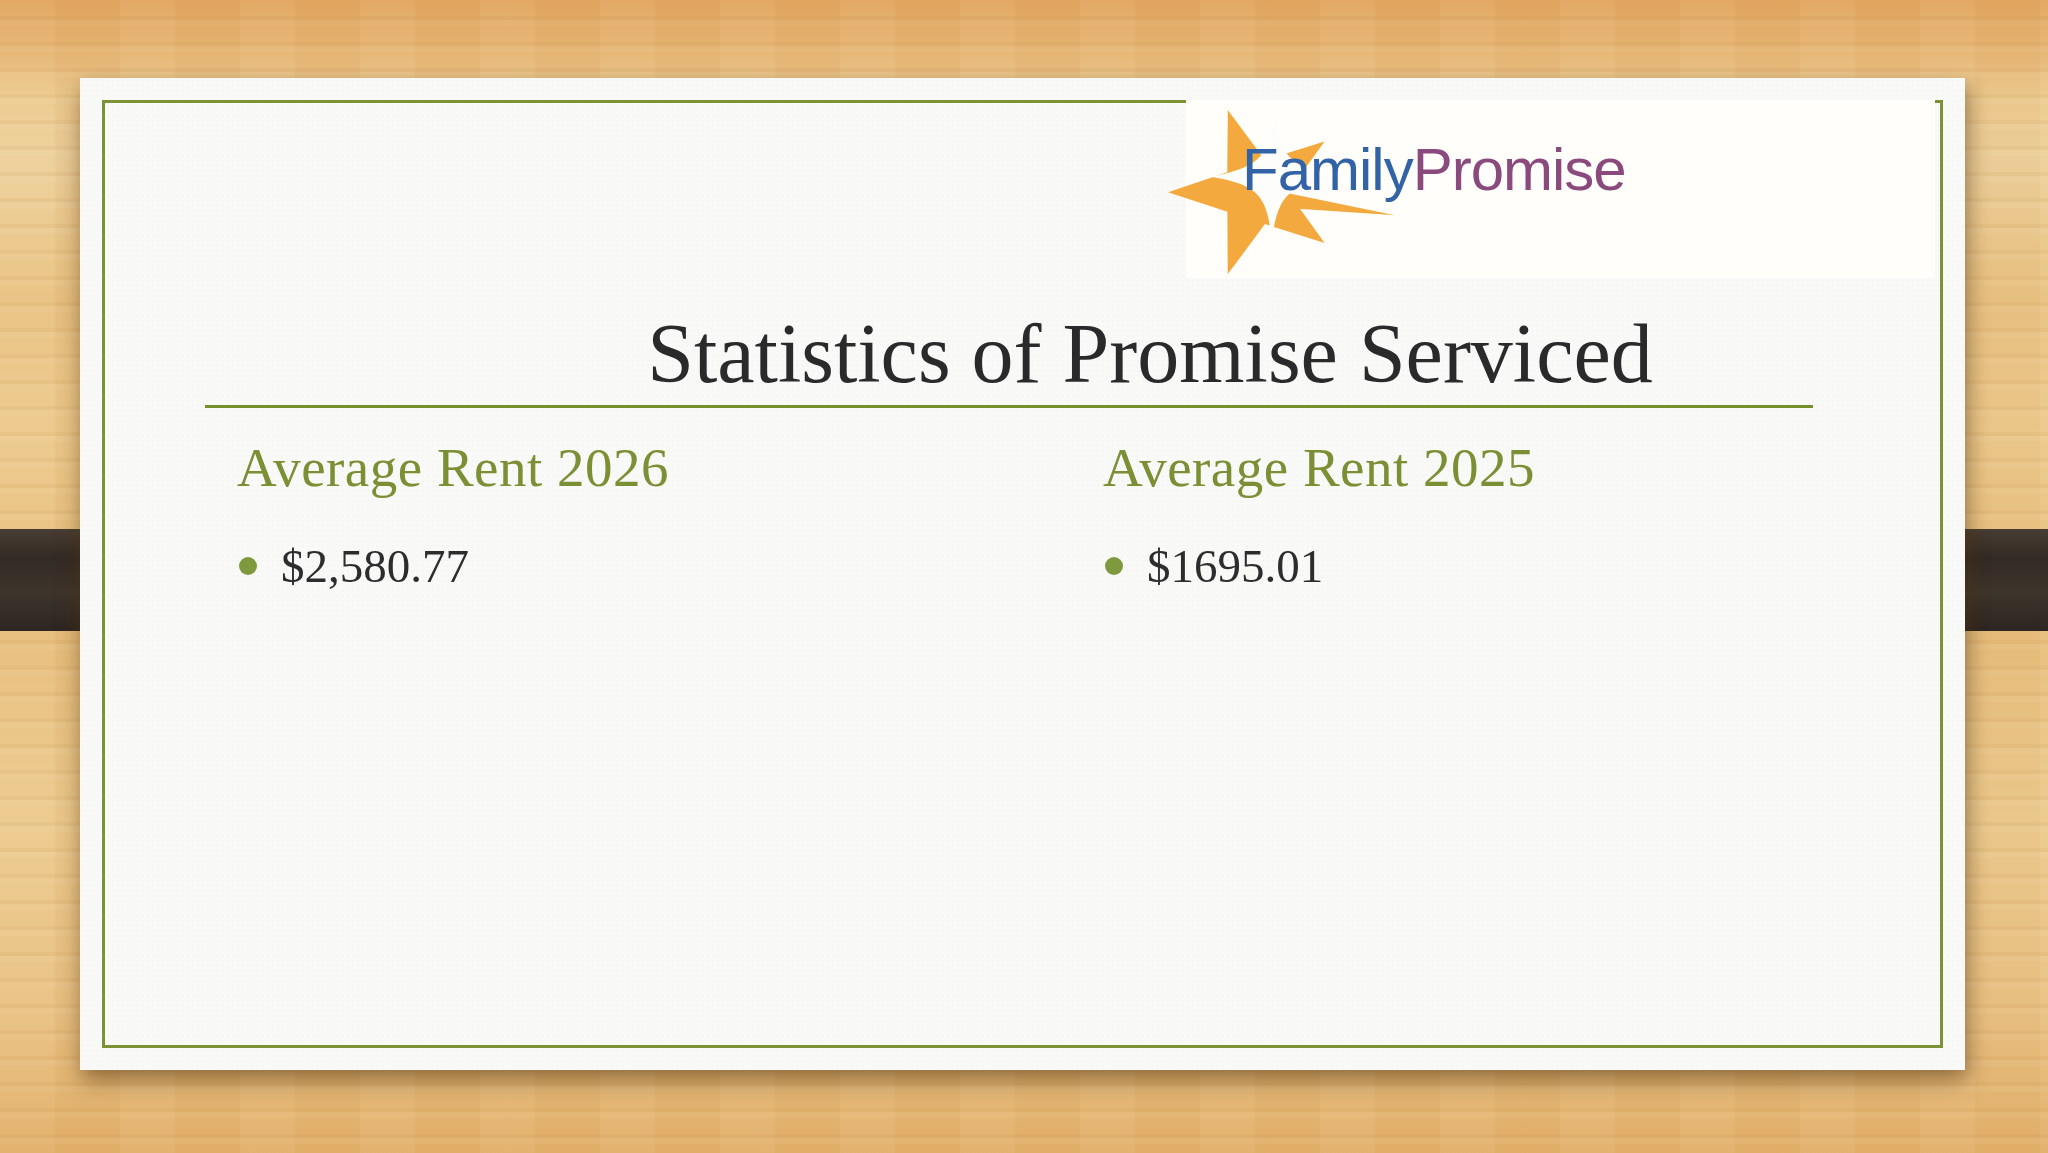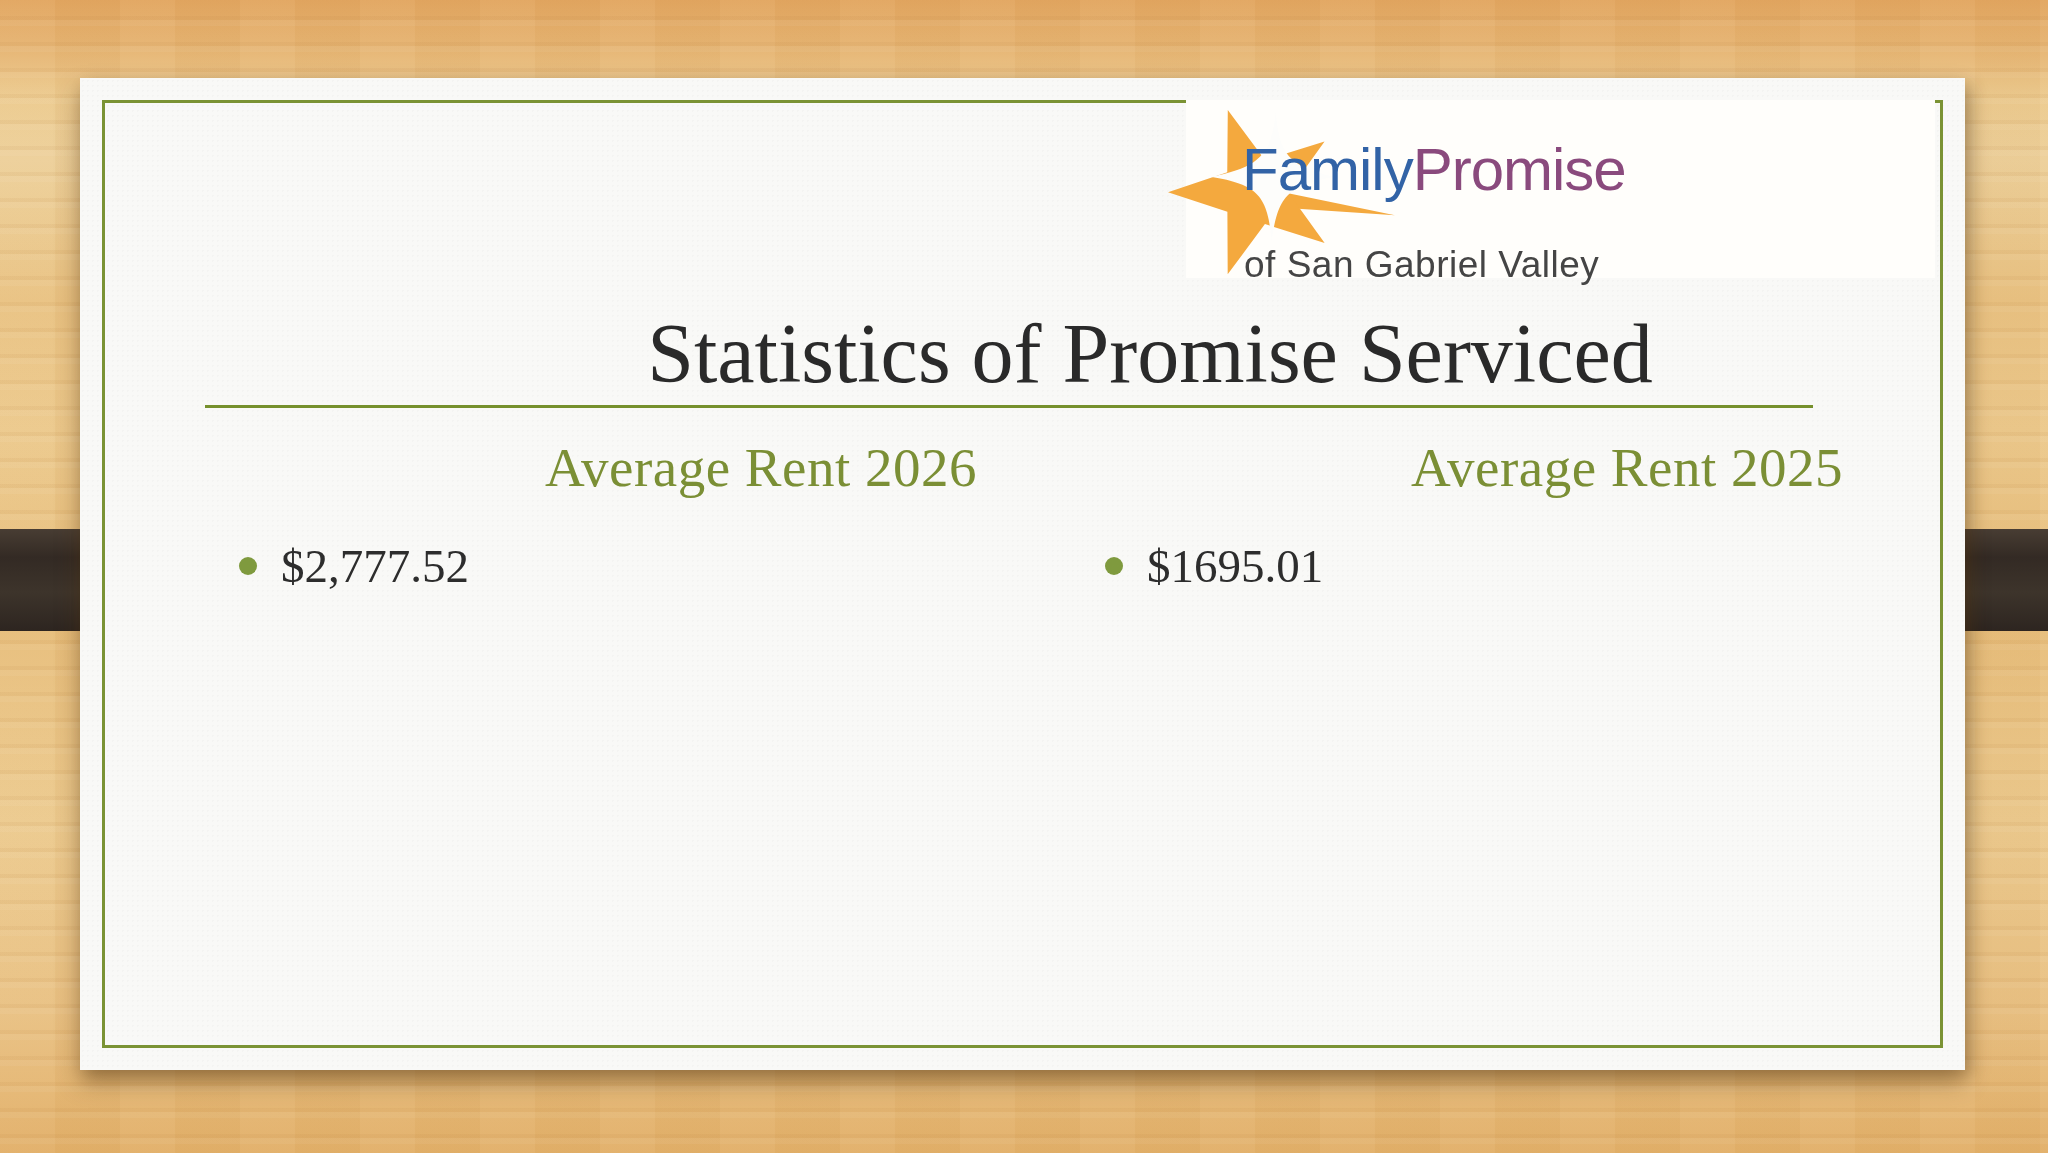--- a/index.html
+++ b/index.html
@@ -62,21 +62,21 @@
     font-family:"Liberation Serif", serif;font-weight:400;
     font-size:84px;line-height:1.05;color:#2a2a2a;text-align:center;
     letter-spacing:0;white-space:nowrap;
   }
   .title-rule{
     position:absolute;left:125px;top:327px;width:1608px;height:3px;
     background:#76902c;
   }
 
   
-  .col{position:absolute;top:360px;width:740px;text-align:right;}
+  .col{position:absolute;top:360px;width:740px;}
   .col-left{left:157px;}
   .col-right{left:983px;margin-left:40px;}
   .col h2{
     margin:0;font-family:"Liberation Serif", serif;font-weight:400;
     font-size:55px;line-height:1.1;color:#7b8f35;letter-spacing:0.5px;
     white-space:nowrap;
   }
   .bullet-row{display:flex;align-items:center;margin-top:44px;}
   .bullet-dot{
     width:18px;height:18px;border-radius:50%;background:#7f9a3e;
@@ -104,31 +104,30 @@
 
     <div class="logo">
       <svg class="logo-star" viewBox="0 0 130 100" preserveAspectRatio="none" aria-hidden="true">
         <polygon points="50,46 118,60 58,56" fill="#f4a93e"></polygon>
         <g transform="rotate(-18 45 48)">
           <polygon fill="#f4a93e" points="45,3 55.3,33.8 87.8,34.1 61.6,53.4 71.5,84.4 45,65.5 18.5,84.4 28.4,53.4 2.2,34.1 34.7,33.8"></polygon>
         </g>
         <path fill="#fdfdfb" d="M56 6 C58 28 62 34 86 40 C62 45 57 50 54 74 C52 50 47 44 22 40 C48 35 54 28 56 6 Z"></path>
       </svg>
       <div class="logo-text"><span class="brand-family">Family</span><span class="brand-promise">Promise</span></div>
-      <div class="logo-tagline">of San Gabriel Valley</div>
     </div>
 
     <h1 class="title">Statistics of Promise Serviced</h1>
     <div class="title-rule"></div>
 
     <div class="col col-left">
       <h2>Average Rent 2026</h2>
       <div class="bullet-row">
         <span class="bullet-dot"></span>
-        <span class="bullet-text">$2,777.52</span>
+        <span class="bullet-text">$2,580.77</span>
       </div>
     </div>
 
     <div class="col col-right">
       <h2>Average Rent 2025</h2>
       <div class="bullet-row">
         <span class="bullet-dot"></span>
         <span class="bullet-text">$1695.01</span>
       </div>
     </div>

